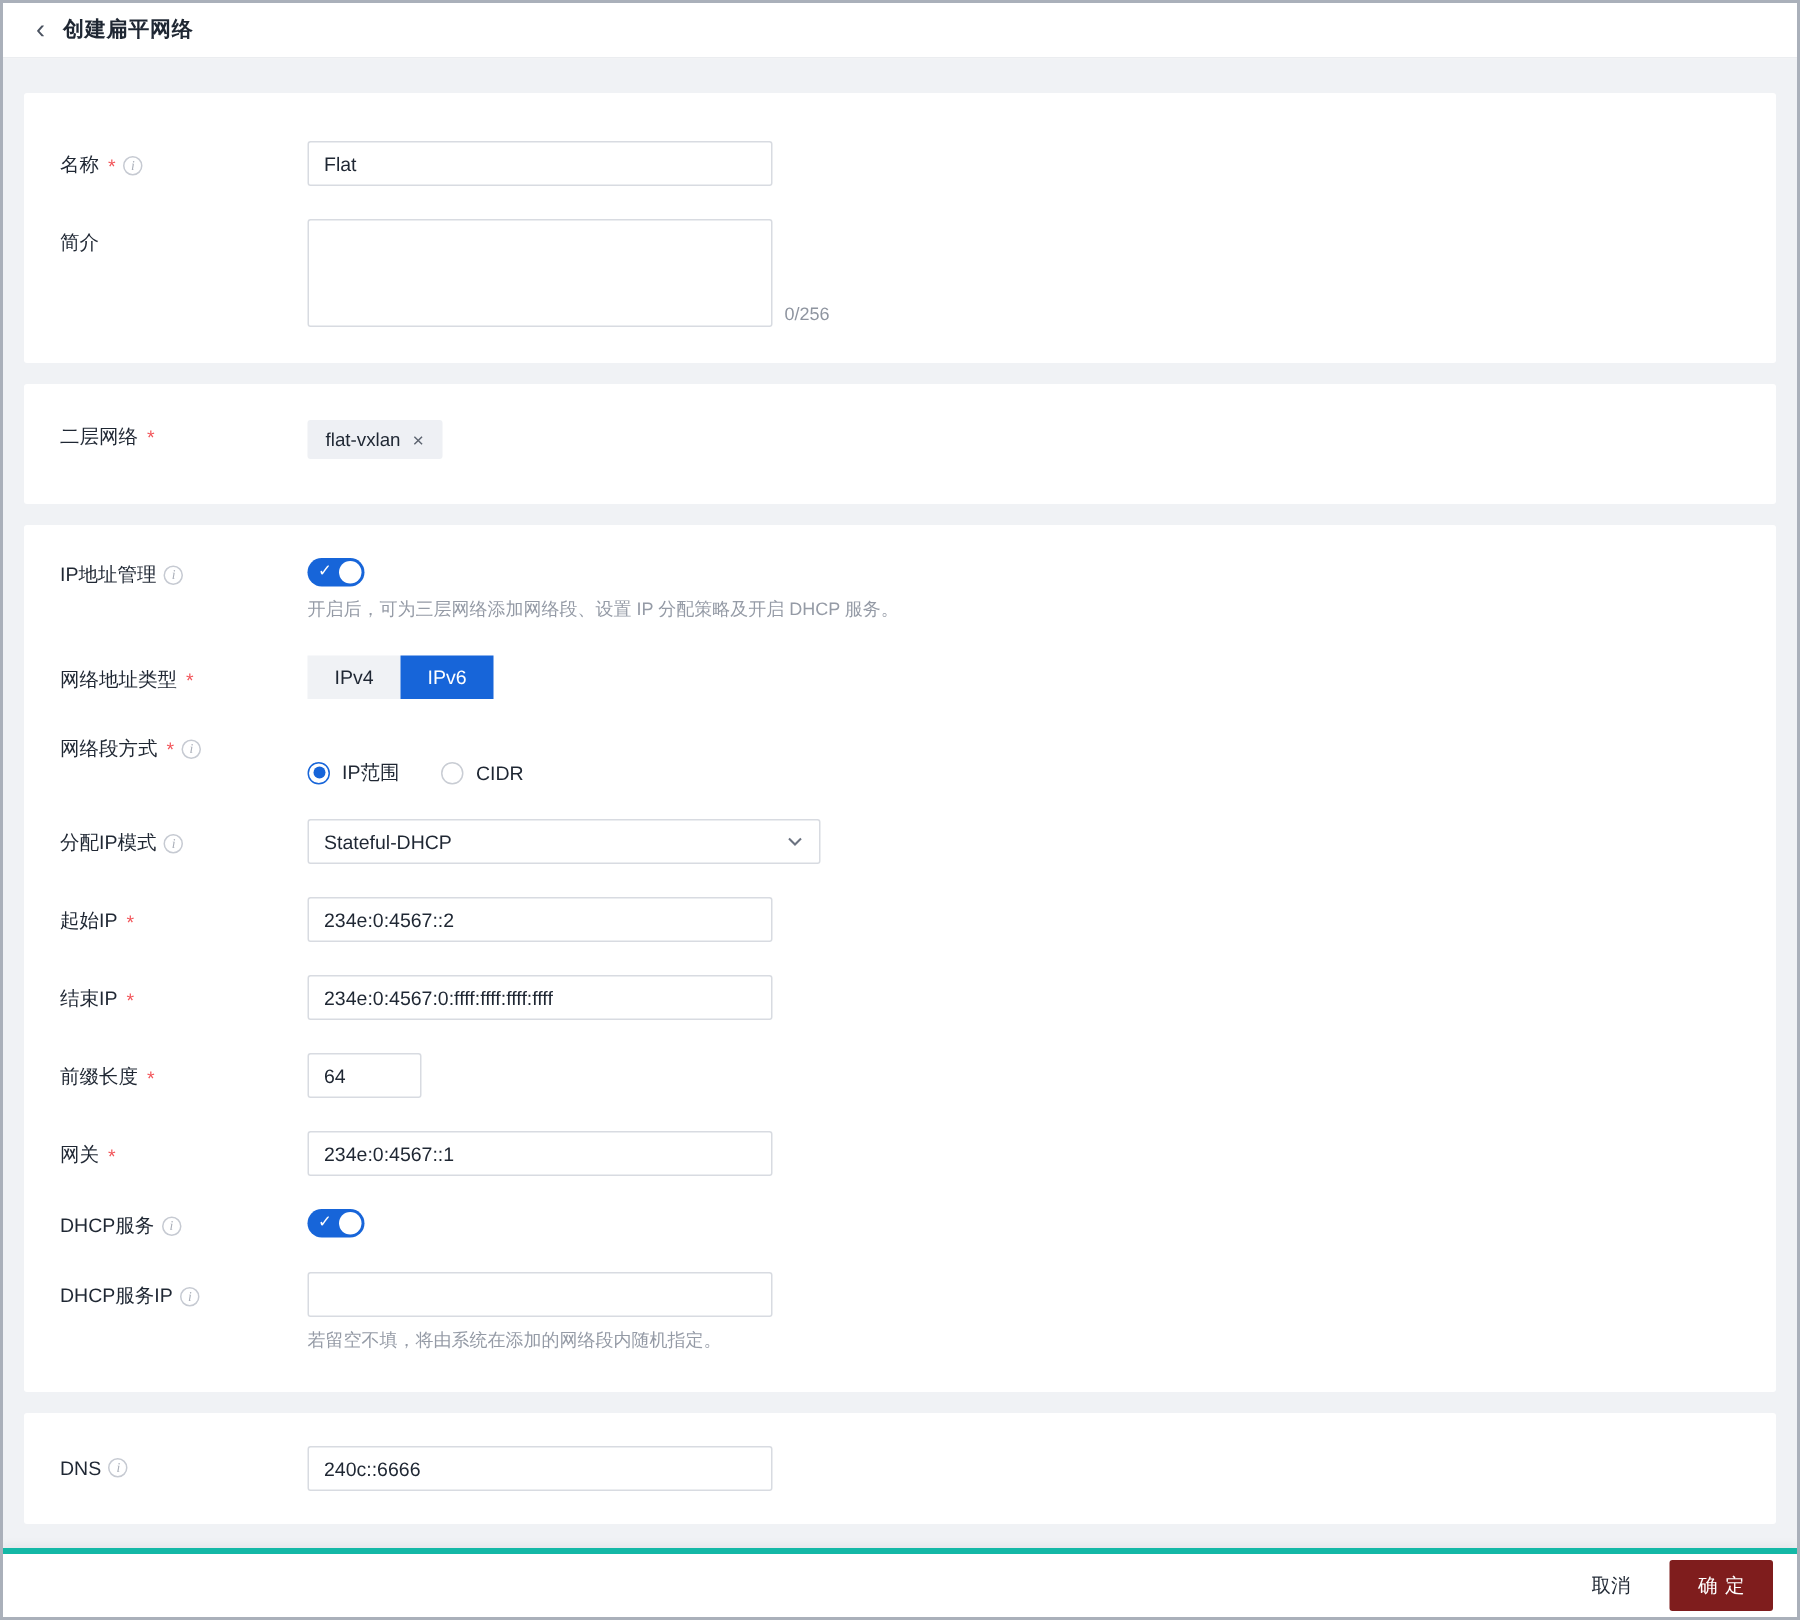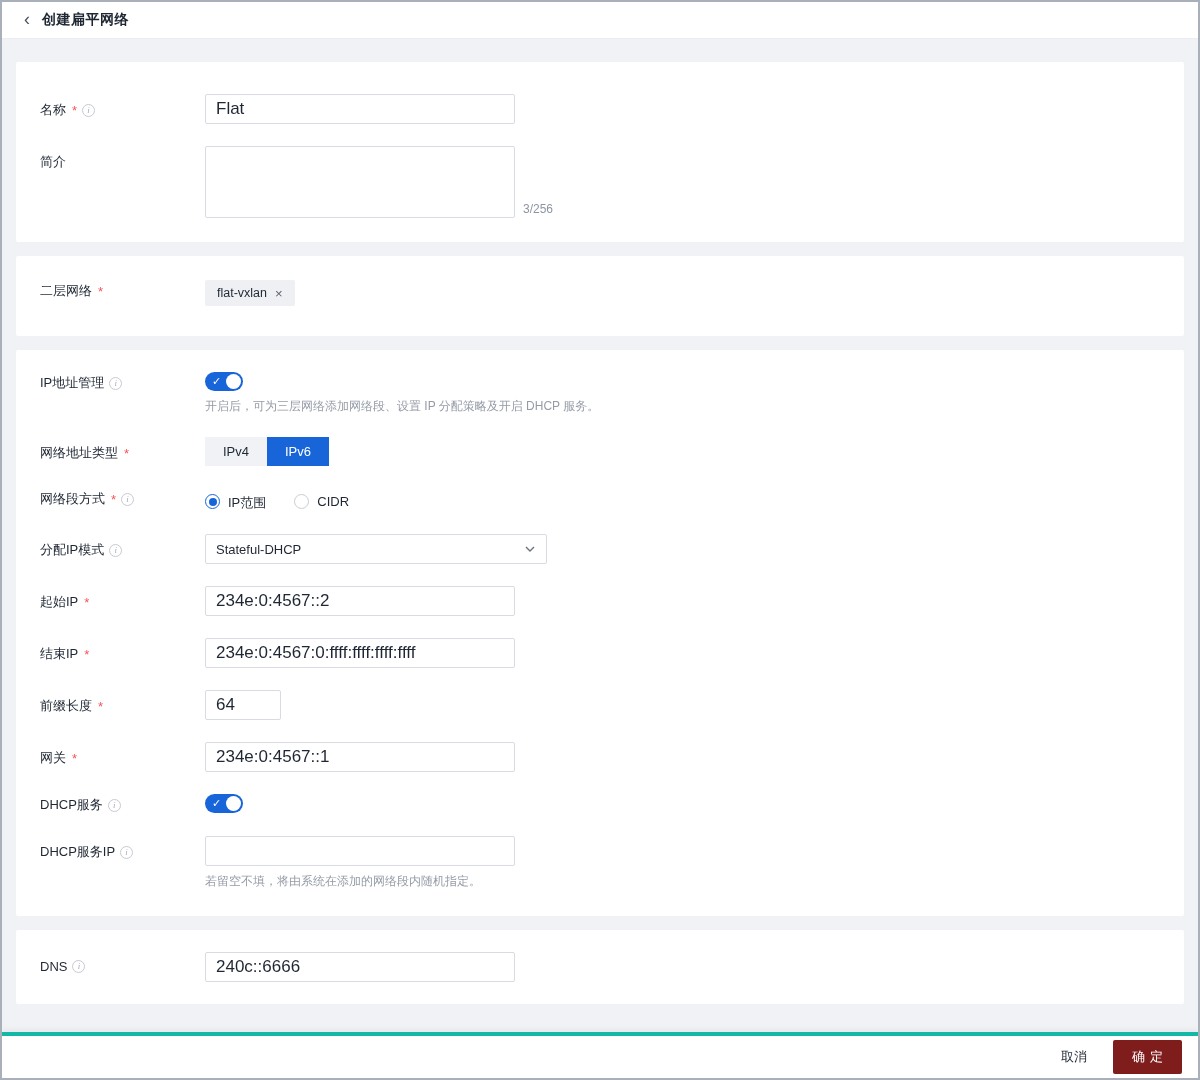--- a/index.html
+++ b/index.html
@@ -38,21 +38,21 @@
   .req { color:#f2555a; font-size:13px; margin-left:1px; }
   .info-icon {
     width:13px; height:13px; border:1px solid #c6cad2; border-radius:50%;
     color:#a9aeb8; font-size:9px; line-height:11px; text-align:center;
     font-style:italic; font-family:"Liberation Serif",serif; cursor:pointer; flex:none;
   }
   .row-control { display:flex; flex-direction:column; }
 
   .text-input {
     width:310px; height:30px; border:1px solid #d8dbe1; border-radius:2px;
-    padding:0 10px; font-size:17px; color:#1f2733; background:#fff; outline:none;
+    padding:0 10px; font-size:13px; color:#1f2733; background:#fff; outline:none;
     font-family:"Liberation Sans","DejaVu Sans",sans-serif;
   }
   .text-input.narrow { width:76px; }
   textarea.desc-area {
     width:310px; height:72px; border:1px solid #d8dbe1; border-radius:2px;
     padding:6px 10px; font-size:13px; resize:none; outline:none;
     font-family:"Liberation Sans","DejaVu Sans",sans-serif;
   }
   .textarea-wrap { display:flex; align-items:flex-end; gap:8px; }
   .char-counter { font-size:12px; color:#8f95a0; padding-bottom:2px; }
@@ -81,21 +81,21 @@
   
   .seg-group { display:flex; }
   .seg-btn {
     min-width:62px; height:29px; display:flex; align-items:center; justify-content:center;
     font-size:13px; cursor:pointer; padding:0 14px; background:#f0f2f5; color:#1f2733;
   }
   .seg-btn.active { background:#1765d9; color:#fff; }
 
   
   .radio-group { display:flex; gap:28px; padding-top:6px; }
-  .radio-item { display:flex; align-items:flex-start; gap:8px; font-size:13px; cursor:pointer; }
+  .radio-item { display:flex; align-items:center; gap:8px; font-size:13px; cursor:pointer;margin-top:12px; }
   .radio-circle {
     width:15px; height:15px; border-radius:50%; border:1px solid #c9cdd4;
     background:#fff; position:relative; flex:none;
   }
   .radio-circle.checked { border:1.5px solid #1765d9; }
   .radio-circle.checked::after {
     content:""; position:absolute; left:50%; top:50%; transform:translate(-50%,-50%);
     width:8px; height:8px; border-radius:50%; background:#1765d9;
   }
 
@@ -143,21 +143,21 @@
         <input class="text-input" type="text" value="Flat" style="">
       </div>
     </div>
     <div class="form-row">
       <div class="row-label">
         <span>简介</span>
       </div>
       <div class="row-control">
         <div class="textarea-wrap">
           <textarea class="desc-area" value="" style=""></textarea>
-          <span class="char-counter">3/256</span>
+          <span class="char-counter">0/256</span>
         </div>
       </div>
     </div>
   </div>
 
   <div class="card card-l2">
     <div class="form-row">
       <div class="row-label no-pad">
         <span>二层网络</span>
           <span class="req">*</span>

